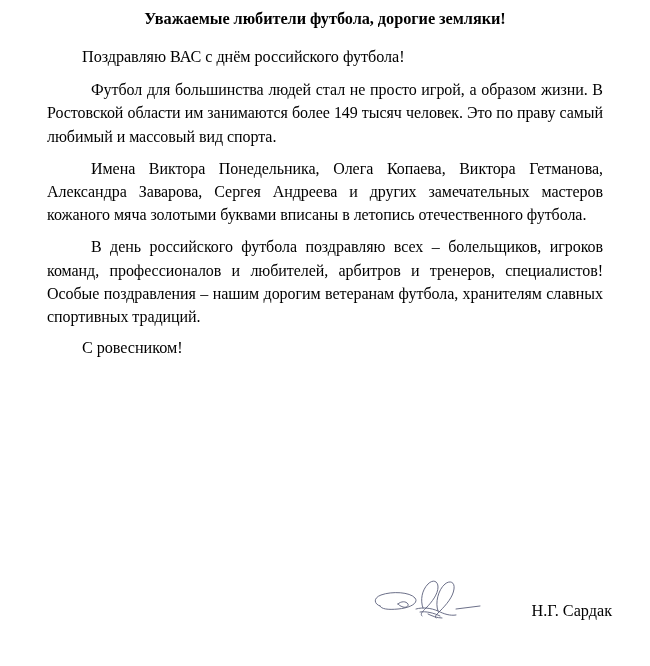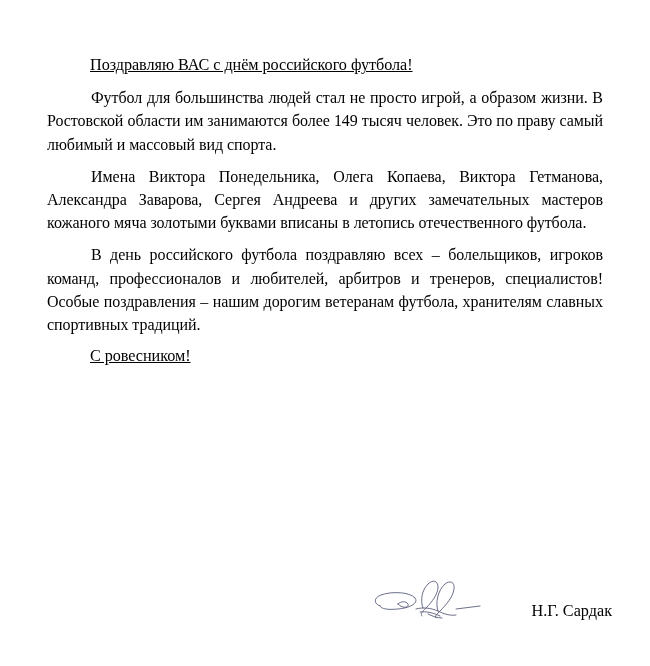--- a/index.html
+++ b/index.html
@@ -52,27 +52,26 @@
     text-indent: 44px;
     font-size: 16px;
     line-height: 23.2px;
     letter-spacing: -0.05px;
     word-spacing: 0px;
     hyphens: none;
   }
 
   
   p.short {
-    margin: 8px;
+    margin: 0;
     text-align: left;
     text-indent: 44px;
     font-size: 16.2px;
     line-height: 23.2px;
     letter-spacing: -0.05px;
-    text-decoration: underline;
   }
 
   .gap-line {
     height: 23.2px;
   }
 
   .sign-row {
     position: absolute;
     left: 38px;
     top: 600px;
@@ -107,20 +106,21 @@
     display: block;
     width: 130px;
     height: 46px;
   }
 </style>
 </head>
 <body>
 
 <div class="page">
 
+  <div class="doc-title">Уважаемые любители футбола, дорогие земляки!</div>
 
   <div class="body-block">
 
     <p class="short">Поздравляю ВАС с днём российского футбола!</p>
 
     <p class="para">Футбол для большинства людей стал не просто игрой, а образом жизни. В Ростовской области им занимаются более 149 тысяч человек. Это по праву самый любимый и массовый вид спорта.</p>
 
 
 
     <p class="para">Имена Виктора Понедельника, Олега Копаева, Виктора Гетманова, Александра Заварова, Сергея Андреева и других замечательных мастеров кожаного мяча золотыми буквами вписаны в летопись отечественного футбола.</p>

